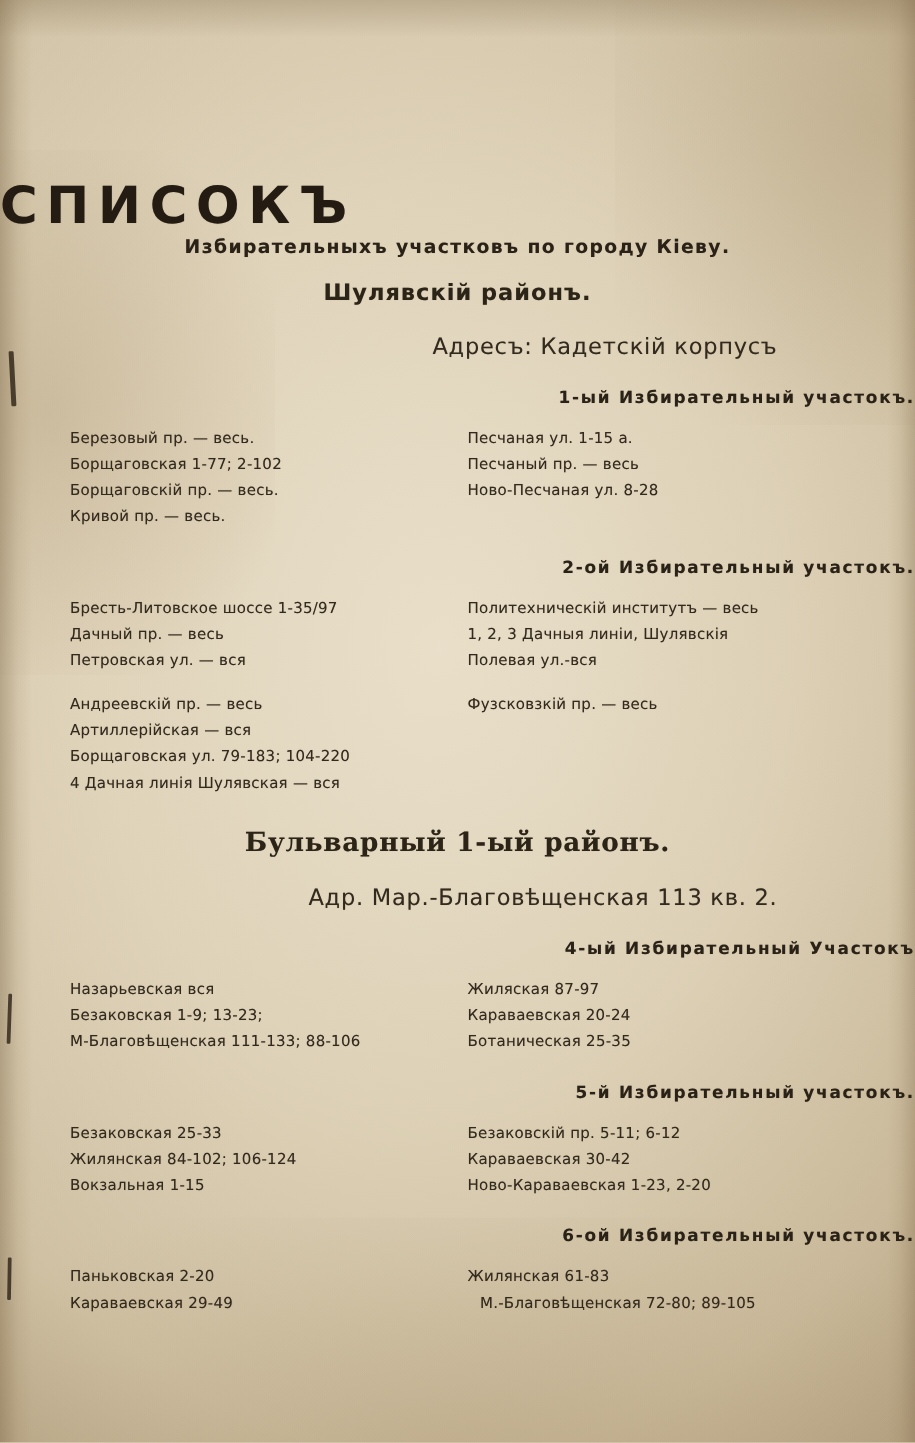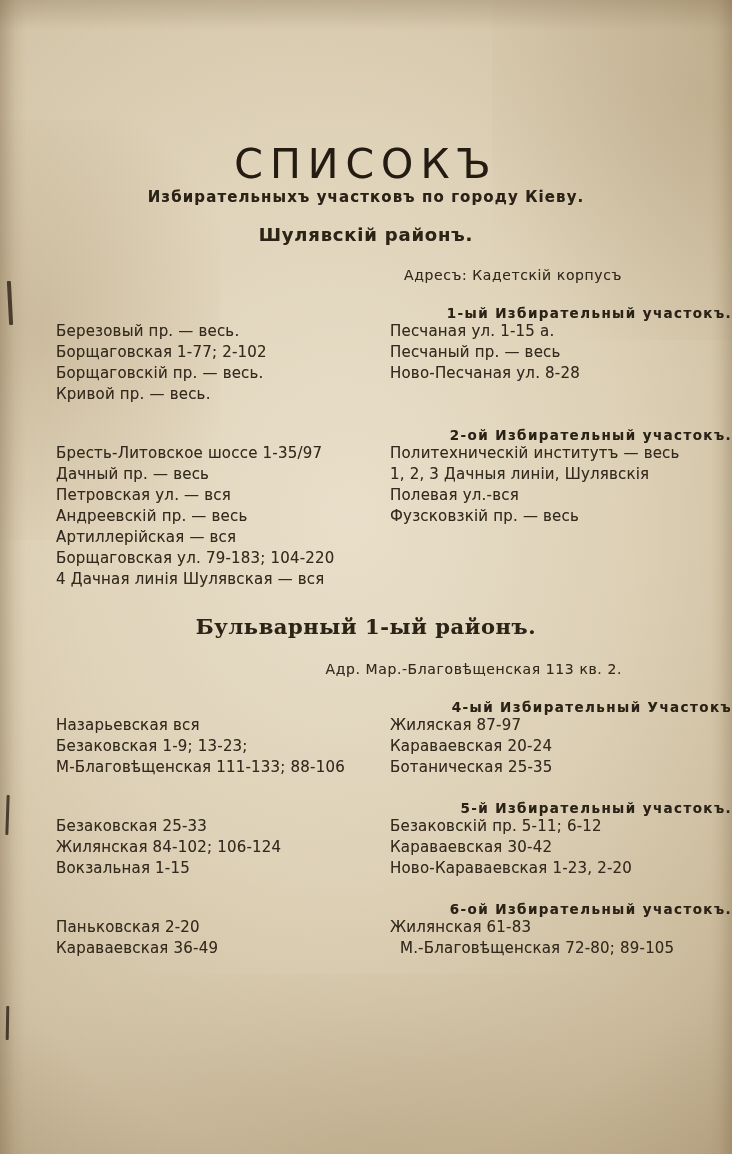--- a/index.html
+++ b/index.html
@@ -74,23 +74,23 @@
   .mark-2 { left: 6px;  top: 795px;  width: 3px;  height: 40px; transform: rotate(2deg); border-radius: 1px; }
   .mark-3 { left: 6px;  top: 1006px; width: 3px;  height: 34px; transform: rotate(1deg); border-radius: 1px; }
 
   .content {
     position: absolute;
     inset: 0;
     padding: 0;
   }
 
   .title {
-    text-align: center;
-    font-family: "DejaVu Sans", sans-serif;
-    font-weight: normal;
+    text-align: left;
+    font-family: "DejaVu Sans", sans-serif;
+    font-weight: bold;
     font-size: 41px;
     letter-spacing: 7px;
     margin-top: 140px;
     color: #241c12;
   }
   .subtitle {
     text-align: center;
     font-family: "DejaVu Sans", sans-serif;
     font-weight: bold;
     font-size: 15px;
@@ -108,45 +108,45 @@
   }
   .district.big {
     font-family: "DejaVu Serif", serif;
     font-size: 21px;
     letter-spacing: 0.6px;
     margin-top: 24px;
   }
   .address {
     text-align: right;
     font-family: "DejaVu Sans", sans-serif;
-    font-size: 14px;
+    font-size: 18px;
     letter-spacing: 0.6px;
     margin-top: 22px;
     padding-right: 110px;
     color: #332a1e;
   }
   .precinct {
     text-align: right;
     font-family: "DejaVu Sans", sans-serif;
     font-weight: bold;
     font-size: 13.5px;
     letter-spacing: 1.4px;
     margin-top: 22px;
     color: #2b2217;
   }
   .cols {
     display: flex;
+    margin-top: 14px;
     padding-left: 56px;
     padding-right: 28px;
     font-family: "DejaVu Sans", sans-serif;
-    font-size: 15px;
+    font-size: 12px;
     line-height: 21px;
     color: #332a1e;
     letter-spacing: 0.2px;
-    gap: 16px;
   }
   .col-left {
     width: 310px;
     flex: none;
   }
   .col-right {
     flex: 1;
     padding-left: 8px;
   }
   .row { white-space: nowrap; }
@@ -246,21 +246,21 @@
       <div class="row">Безаковскій пр. 5-11; 6-12</div>
       <div class="row">Караваевская 30-42</div>
       <div class="row">Ново-Караваевская 1-23, 2-20</div>
     </div>
   </div>
 
   <div class="precinct">6-ой Избирательный участокъ.</div>
   <div class="cols">
     <div class="col-left">
       <div class="row">Паньковская 2-20</div>
-      <div class="row">Караваевская 36-49</div>
+      <div class="row">Караваевская 29-49</div>
     </div>
     <div class="col-right">
       <div class="row">Жилянская 61-83</div>
       <div class="row indent">М.-Благовѣщенская 72-80; 89-105</div>
     </div>
   </div>
 
 </div>
 
 </body></html>

